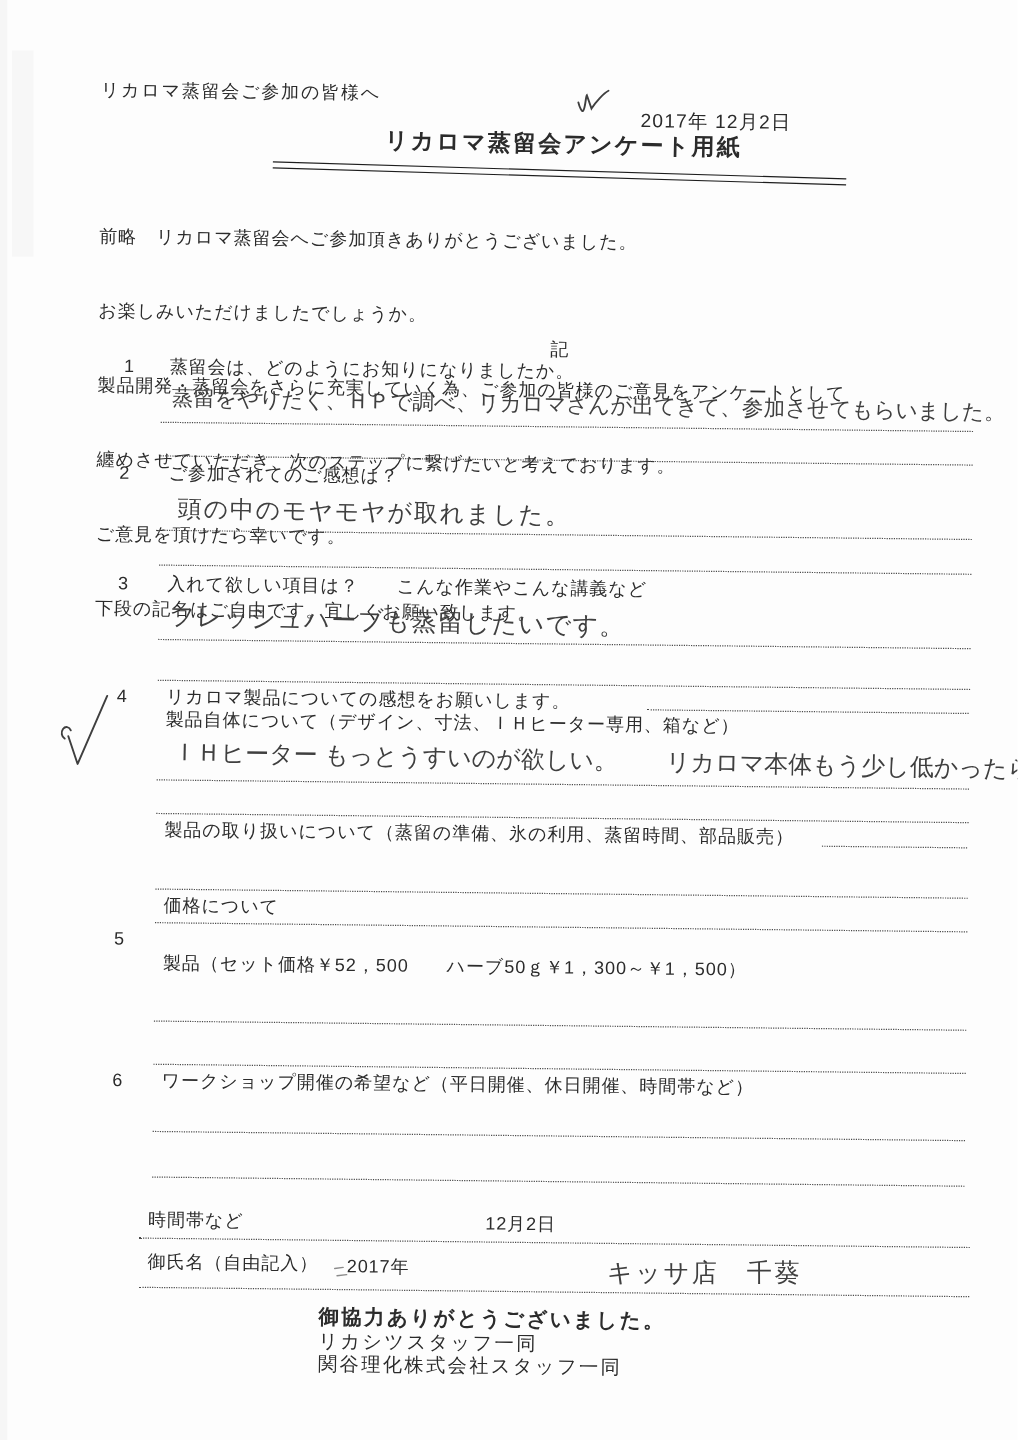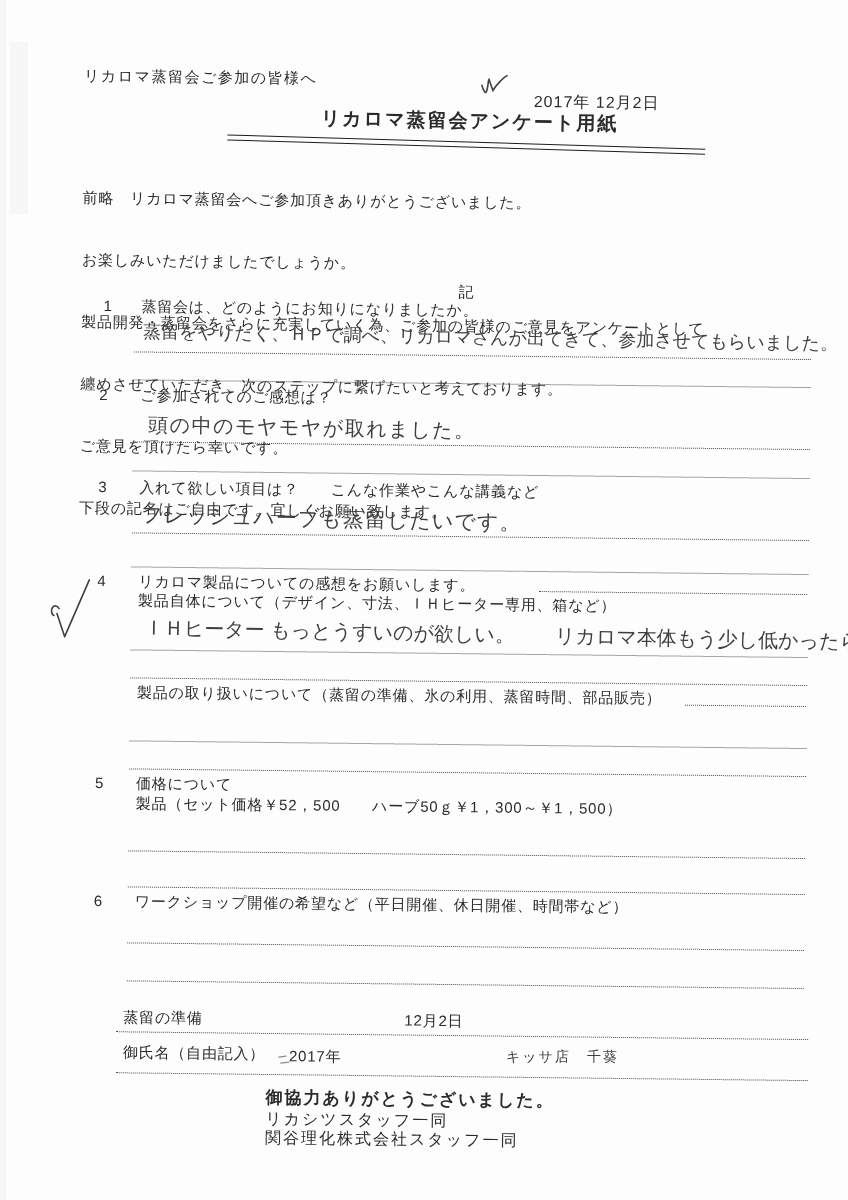--- a/index.html
+++ b/index.html
@@ -82,40 +82,40 @@
     <div class="abs hw" style="left:150px;top:617px;font-size:20px;transform:rotate(0.5deg);">ＩＨヒーター もっとうすいのが欲しい。　　リカロマ本体もう少し低かったら…</div>
     <div class="dots" style="left:137px;top:649px;width:677px;"></div>
 
     <div class="dots" style="left:137px;top:677px;width:677px;"></div>
     <div class="abs body-txt" style="left:144px;top:682px;">製品の取り扱いについて（蒸留の準備、氷の利用、蒸留時間、部品販売）</div>
     <div class="dots" style="left:692px;top:698px;width:121px;"></div>
     <div class="dots" style="left:137px;top:740px;width:677px;"></div>
 
     <div class="dots" style="left:137px;top:768px;width:677px;"></div>
     <div class="abs qnum" style="left:103px;top:773px;">5</div>
-    <div class="abs body-txt" style="left:144px;top:773px;">価格について</div>
+    <div class="abs body-txt" style="left:144px;top:745px;">価格について</div>
     <div class="abs body-txt" style="left:144px;top:793px;">製品（セット価格￥52，500　　ハーブ50ｇ￥1，300～￥1，500）</div>
     <div class="dots" style="left:137px;top:850px;width:677px;"></div>
 
     <div class="dots" style="left:137px;top:886px;width:677px;"></div>
     <div class="abs qnum" style="left:103px;top:891px;">6</div>
     <div class="abs body-txt" style="left:144px;top:891px;">ワークショップ開催の希望など（平日開催、休日開催、時間帯など）</div>
     <div class="dots" style="left:137px;top:942px;width:677px;"></div>
     <div class="dots" style="left:137px;top:980px;width:677px;"></div>
 
-    <div class="abs body-txt" style="left:134px;top:1007px;">蒸留の準備</div>
+    <div class="abs body-txt" style="left:134px;top:1007px;">時間帯など</div>
     <div class="abs body-txt" style="left:300px;top:1044px;">2017年</div>
     <div class="abs body-txt" style="left:415px;top:1007px;">12月2日</div>
     <div class="dots" style="left:127px;top:1031px;width:692px;"></div>
 
     <div class="abs body-txt" style="left:134px;top:1042px;">御氏名（自由記入）</div>
     <svg class="abs" style="left:288px;top:1052px;" width="16" height="12" viewBox="0 0 16 12">
       <path d="M2,3 L9,2 M4,9 L12,8" fill="none" stroke="#8a8a8a" stroke-width="1.2" stroke-linecap="round"></path>
     </svg>
-    <div class="abs hw" style="left:517px;top:1042px;font-size:14px;letter-spacing:2px;transform:rotate(-0.8deg);">キッサ店　千葵</div>
+    <div class="abs hw" style="left:517px;top:1042px;font-size:21px;letter-spacing:2px;transform:rotate(-0.8deg);">キッサ店　千葵</div>
     <div class="dots" style="left:127px;top:1072px;width:692px;"></div>
 
     <div class="abs footer-txt" style="left:277px;top:1085px;font-size:17px;font-weight:bold;">御協力ありがとうございました。</div>
     <div class="abs footer-txt" style="left:277px;top:1106px;font-size:16px;">リカシツスタッフ一同</div>
     <div class="abs footer-txt" style="left:277px;top:1125px;font-size:16px;">関谷理化株式会社スタッフ一同</div>
 
   </div>
 </div>
 
 </body></html>

